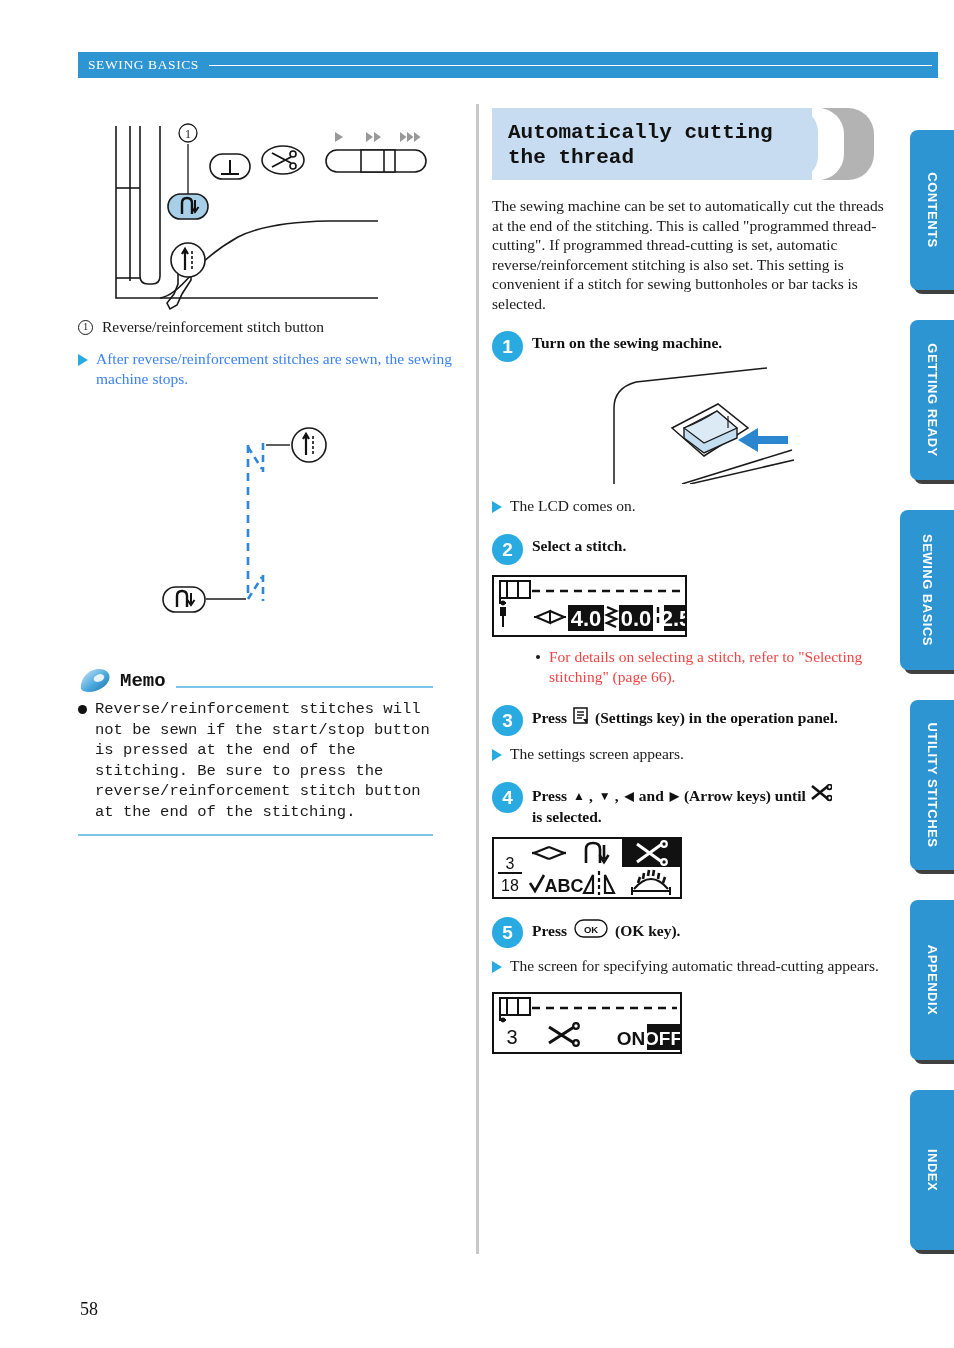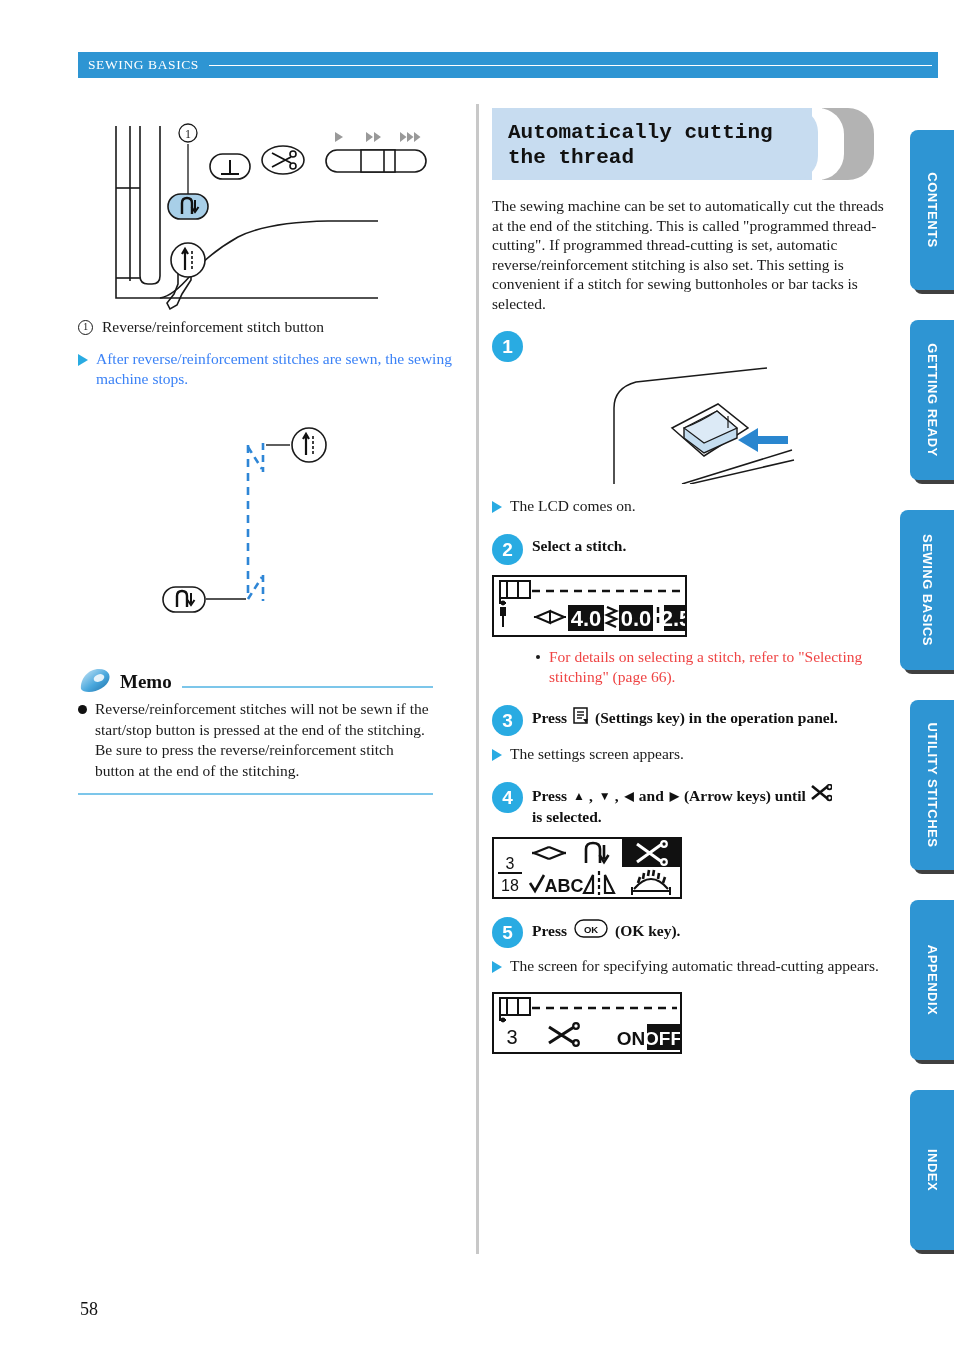--- a/index.html
+++ b/index.html
@@ -99,21 +99,21 @@
     border-bottom: 6.5px solid transparent;
     margin-right: 8px;
     margin-top: 5px;
     flex: 0 0 auto;
   }
 
   
   .panel-illu { position: relative; width: 380px; height: 205px; }
 
   
-  .memo-wrap { margin-top: 32px; position: relative; width: 355px; }
+  .memo-wrap { margin-top: 32px; position: relative; width: 355px; font-family: Liberation Mono, monospace; }
   .memo-head {
     display: flex; align-items: flex-end;
     height: 30px;
   }
   .memo-icon { width: 34px; height: 26px; flex: 0 0 auto; }
   .memo-title {
     font-weight: bold;
     font-size: 19px;
     color: #111;
     margin-left: 8px;
@@ -400,20 +400,23 @@
     <div class="title-cap-white"></div>
     <div class="title-plate"></div>
     <div class="title-cap-blue"></div>
     <div class="section-title">Automatically cutting the thread</div>
   </div>
 
   <div class="body-text">The sewing machine can be set to automatically cut the threads at the end of the stitching. This is called "programmed thread-cutting". If programmed thread-cutting is set, automatic reverse/reinforcement stitching is also set. This setting is convenient if a stitch for sewing buttonholes or bar tacks is selected.</div>
 
   <div class="step">
     <div class="step-badge">1</div>
+    <div class="step-body">
+      <div class="step-title">Turn on the sewing machine.</div>
+    </div>
   </div>
   <div style="margin-left:40px;margin-top:4px;">
     <svg width="330" height="118" viewBox="0 0 330 118" xmlns="http://www.w3.org/2000/svg">
       <g fill="none" stroke="#1a1a1a" stroke-width="1.5">
         <path d="M82 118 L82 42 Q82 22 104 16 L235 2"></path>
         <path d="M150 118 L260 84"></path>
         <path d="M158 118 L262 94"></path>
 
         <path d="M140 62 L186 38 L216 62 L172 90 Z"></path>
       </g>

